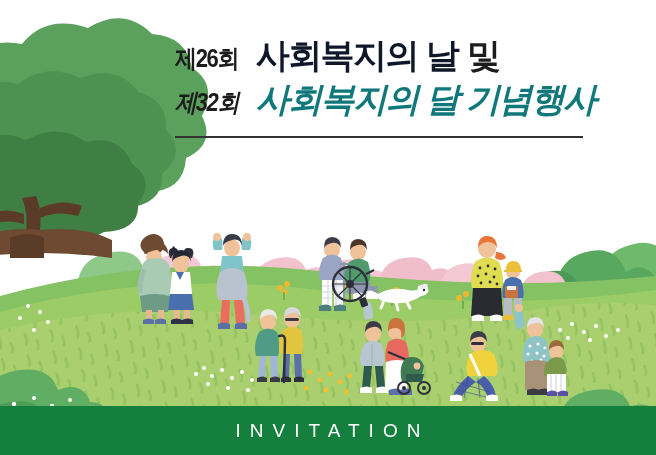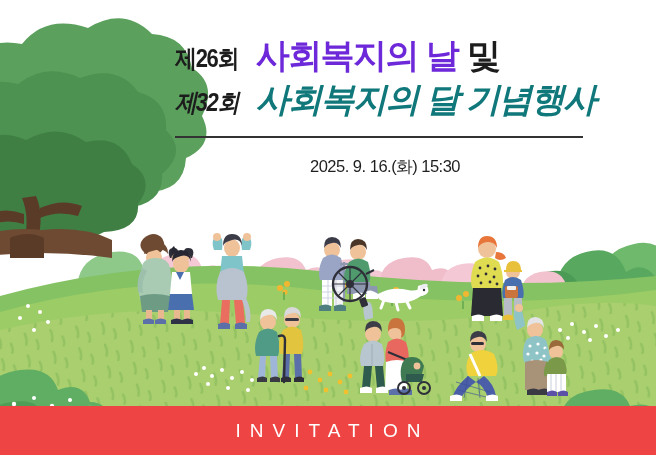--- a/index.html
+++ b/index.html
@@ -5,21 +5,20 @@
 <style>
   html,body{margin:0;padding:0;background:#ffffff;}
   body{font-family:"Liberation Sans","DejaVu Sans",sans-serif;}
 
   #poster{
     position:relative;
     width:656px;height:455px;
     overflow:hidden;
     background:#ffffff;
     box-sizing:border-box;
-    text-align:center;
   }
 
   
   #art{position:absolute;left:0;top:0;width:656px;height:455px;}
 
   
   #textblock{
     position:absolute;
     left:175px;top:38px;
     width:420px;
@@ -41,21 +40,21 @@
     transform:scaleX(.88);
     transform-origin:left center;
     font-family:"Liberation Sans","DejaVu Sans",sans-serif;
   }
   .big{
     font-size:34px;
     font-weight:700;
     letter-spacing:-1.6px;
     font-family:"Liberation Sans","DejaVu Sans",sans-serif;
   }
-  .big.green{color:#6d28d9;}
+  .big.green{color:#0f172a;}
   .big.teal{color:#10787A;}
   .big.dark{color:#1c1c1c;}
   #title-line-1{margin-bottom:10px;}
   #title-line-2{margin-bottom:8px;font-style:italic;}
 
   #rule{
     width:408px;height:2px;
     background:#333333;
     margin:20px 0 15px 0;
   }
@@ -65,21 +64,21 @@
     letter-spacing:-0.5px;
     line-height:1.62;
     white-space:nowrap;
   }
 
   
   #banner{
     position:absolute;
     left:0;bottom:0;
     width:656px;height:49px;
-    background:#ef4444;
+    background:#15803d;
     z-index:40;
     display:flex;
     align-items:center;
     justify-content:center;
   }
   #banner-text{
     color:#ffffff;
     font-size:19px;
     letter-spacing:9px;
     text-indent:9px;
@@ -513,20 +512,19 @@
       <span class="big dark">및</span>
     </div>
 
     <div class="title-line" id="title-line-2">
       <span class="ord">제32회</span>
       <span class="big teal">사회복지의 달 기념행사</span>
     </div>
 
     <div id="rule"></div>
 
-    <div class="info">2025. 9. 16.(화) 15:30</div>
   </div>
 
   <div id="banner">
     <span id="banner-text">INVITATION</span>
   </div>
 
 </div>
 
 </body></html>

